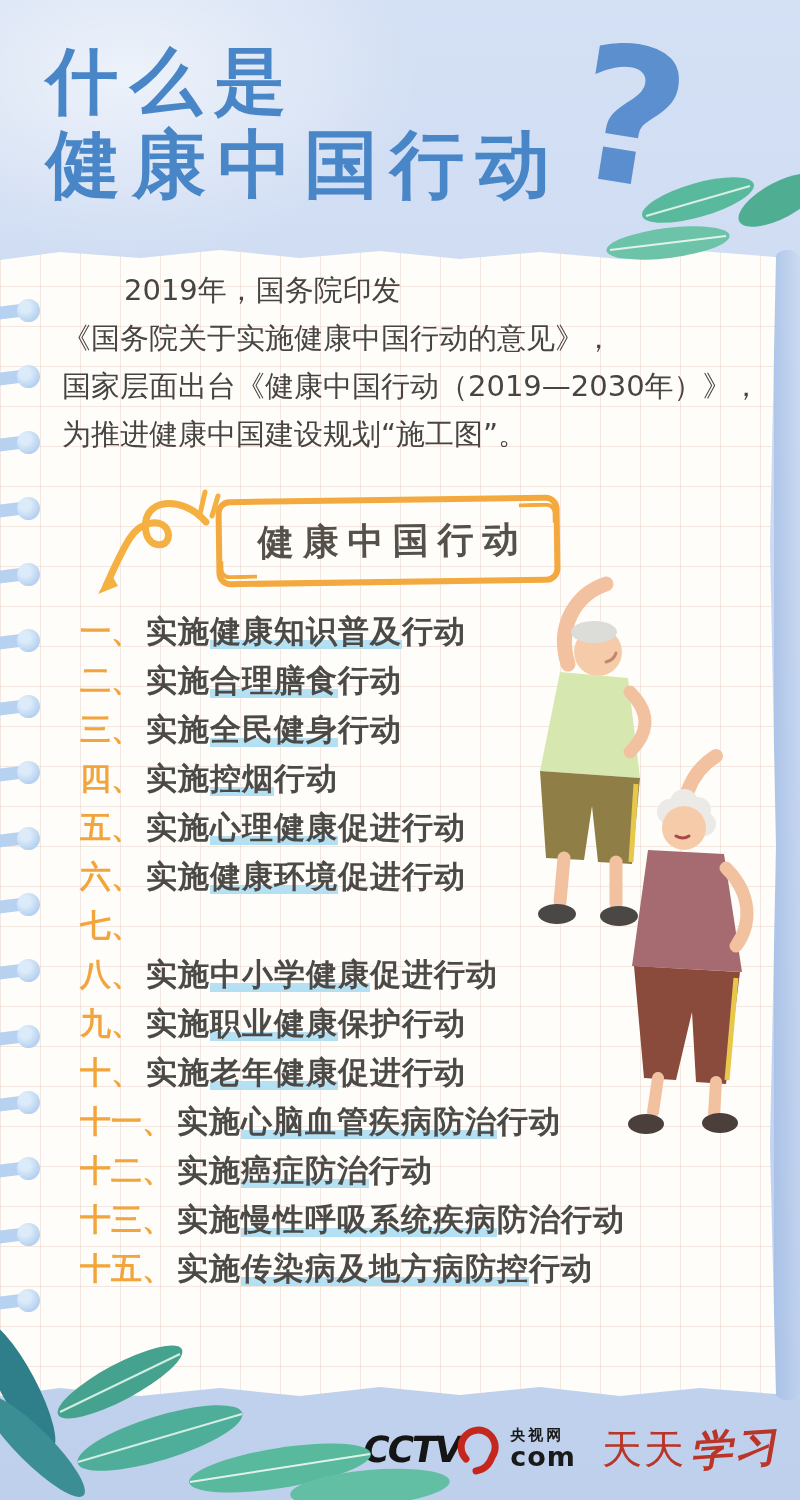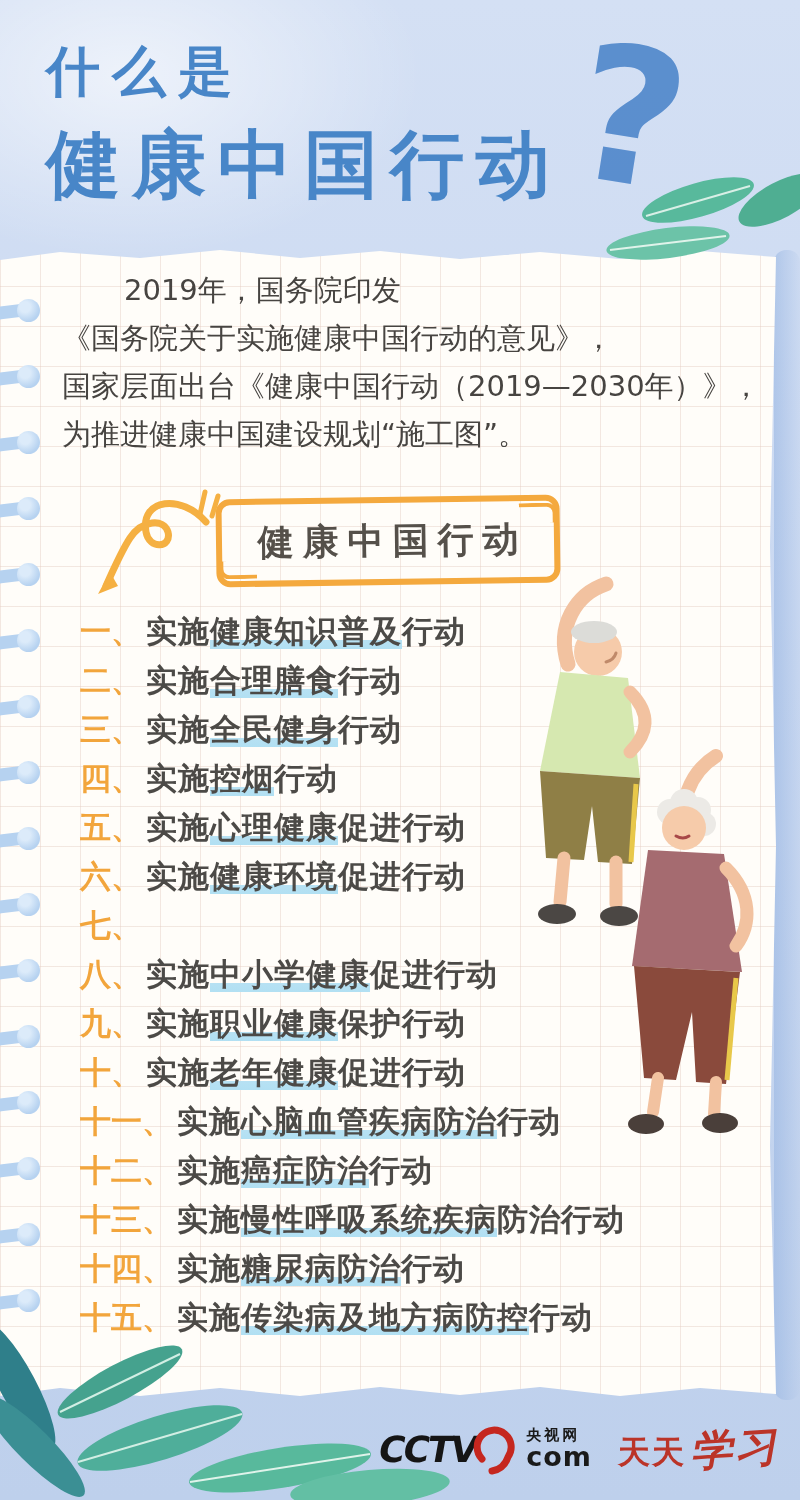--- a/index.html
+++ b/index.html
@@ -4,21 +4,21 @@
 <style>
   html,body{margin:0;padding:0;}
   body{width:800px;height:1500px;overflow:hidden;font-family:"DejaVu Sans",sans-serif;}
   .poster{position:relative;width:800px;height:1500px;overflow:hidden;
     background:
       radial-gradient(ellipse 420px 260px at 16% 5%, rgba(255,255,255,.6), rgba(255,255,255,0) 70%),
       linear-gradient(180deg,#d4e0f4 0%,#c9d8f1 45%,#bed0ec 100%);
   }
   
   .title{position:absolute;left:46px;color:#4886c8;font-weight:700;letter-spacing:12px;z-index:1;line-height:1.05;}
-  .title1{top:44px;font-size:54px;}
+  .title1{top:44px;font-size:72px;}
   .title2{top:126px;font-size:74px;}
   .qmark{position:absolute;left:576px;top:8px;font-size:188px;font-weight:700;color:#5289cc;
     transform:rotate(9deg);z-index:1;opacity:.93;}
   
   .paper{position:absolute;left:0;top:246px;width:776px;height:1158px;z-index:2;
     background-color:#fffdf9;
     background-image:
       repeating-linear-gradient(to right, rgba(226,201,190,.42) 0 1px, transparent 1px 40px),
       repeating-linear-gradient(to bottom, rgba(226,201,190,.42) 0 1px, transparent 1px 40px);
     clip-path:polygon(0px 14px,60px 6px,140px 12px,220px 4px,300px 12px,380px 5px,460px 13px,540px 6px,
@@ -63,21 +63,21 @@
   .leaves-bottom{position:absolute;left:-10px;top:1316px;z-index:6;}
   
   .footer{position:absolute;top:1418px;right:22px;height:62px;display:flex;align-items:center;gap:22px;z-index:3;}
   .cctv-logo{position:relative;display:flex;align-items:center;height:62px;padding-right:4px;}
   .cctv-word{font-size:36px;font-weight:900;color:#151515;letter-spacing:-2px;transform:skewX(-10deg);}
   .cctv-arc{margin-left:-6px;margin-right:-30px;position:relative;top:-4px;}
   .cctv-stack{display:flex;flex-direction:column;line-height:1;margin-left:34px;}
   .cctv-site{font-size:15px;color:#1a1a1a;letter-spacing:3px;font-weight:700;}
   .cctv-com{font-size:27px;color:#1a1a1a;font-weight:700;letter-spacing:1px;}
   .brand{display:flex;align-items:baseline;color:#bb3428;}
-  .brand-tian{font-family:"Liberation Serif",serif;font-weight:700;font-size:32px;letter-spacing:2px;}
+  .brand-tian{font-family:"Liberation Serif",serif;font-weight:400;font-size:40px;letter-spacing:2px;}
   .brand-xuexi{font-family:"Liberation Serif",serif;font-style:italic;font-weight:700;font-size:42px;
     transform:rotate(-4deg);margin-left:4px;letter-spacing:2px;}
 </style>
 </head>
 <body>
 
 <div class="poster">
 
   <div class="title title1">什么是</div>
   <div class="title title2">健康中国行动</div>
@@ -166,24 +166,20 @@
       </div>
       <div class="action-row">
         <span class="action-num">十二、</span>
         <span class="action-txt">实施<span class="hl">癌症防治</span>行动</span>
       </div>
       <div class="action-row">
         <span class="action-num">十三、</span>
         <span class="action-txt">实施<span class="hl">慢性呼吸系统疾病</span>防治行动</span>
       </div>
       <div class="action-row">
-        <span class="action-num">十四、</span>
-        <span class="action-txt">实施<span class="hl">糖尿病防治</span>行动</span>
-      </div>
-      <div class="action-row">
         <span class="action-num">十五、</span>
         <span class="action-txt">实施<span class="hl">传染病及地方病防控</span>行动</span>
       </div>
     </div>
 
   <svg class="people-svg" width="310" height="600" viewBox="0 0 310 600">
 
     <g>
       <path d="M88,92 C76,54 96,22 126,12" fill="none" stroke="#f2c2a0" stroke-width="15" stroke-linecap="round"></path>
       <circle cx="118" cy="80" r="24" fill="#f6cbaa"></circle>

